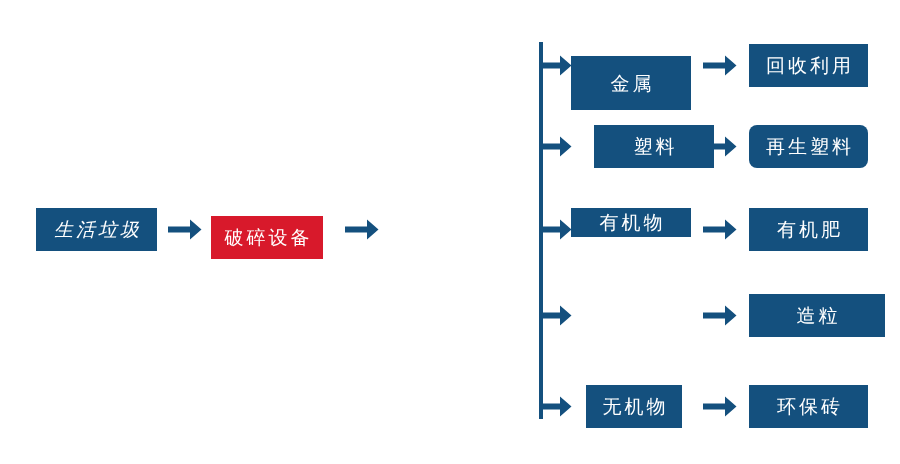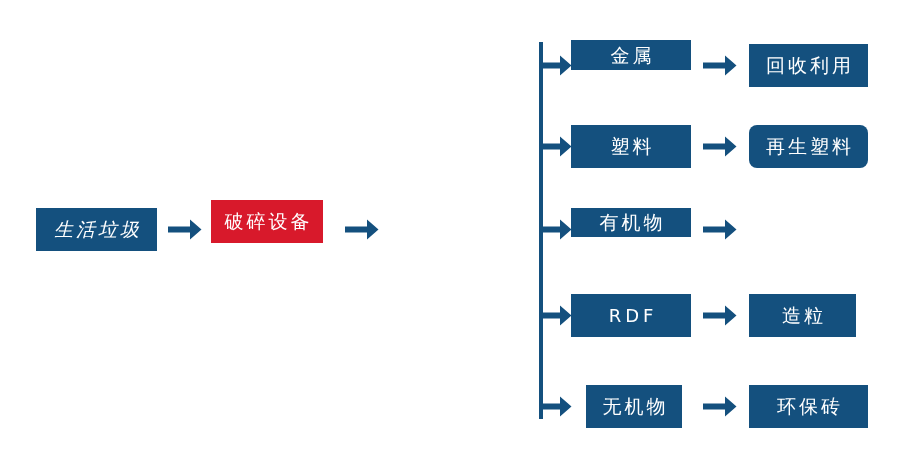--- a/index.html
+++ b/index.html
@@ -34,63 +34,63 @@
 <body>
 
 <div id="canvas">
 
   <div class="node blue" style="left:36px;top:208px;width:121px;height:43px;font-style:italic;">生活垃圾</div>
 
   <svg class="arrow" style="left:168px;top:219px;" width="34" height="21" viewBox="0 0 34 21">
     <path d="M0,7.5 H22 V0.5 L33.5,10.5 L22,20.5 V13.5 H0 Z" fill="#14507E"></path>
   </svg>
 
-  <div class="node red" style="left:211px;top:200px;width:112px;height:43px;">破碎设备</div>
+  <div class="node red" style="left:211px;top:216px;width:112px;height:43px;">破碎设备</div>
 
   <svg class="arrow" style="left:345px;top:219px;" width="34" height="21" viewBox="0 0 34 21">
     <path d="M0,7.5 H22 V0.5 L33.5,10.5 L22,20.5 V13.5 H0 Z" fill="#14507E"></path>
   </svg>
 
 
   <div class="trunk" style="left:539px;top:42px;width:4px;height:377px;"></div>
 
   <svg class="arrow" style="left:542px;top:55px;" width="30" height="21" viewBox="0 0 30 21">
     <path d="M0,7.5 H18 V0.5 L29.5,10.5 L18,20.5 V13.5 H0 Z" fill="#14507E"></path>
   </svg>
-  <div class="node blue" style="left:571px;top:40px;width:120px;height:30px;">金属</div>
+  <div class="node blue" style="left:571px;top:56px;width:120px;height:54px;">金属</div>
   <svg class="arrow" style="left:703px;top:55px;" width="34" height="21" viewBox="0 0 34 21">
     <path d="M0,7.5 H22 V0.5 L33.5,10.5 L22,20.5 V13.5 H0 Z" fill="#14507E"></path>
   </svg>
   <div class="node blue" style="left:749px;top:44px;width:119px;height:43px;">回收利用</div>
 
   <svg class="arrow" style="left:542px;top:136px;" width="30" height="21" viewBox="0 0 30 21">
     <path d="M0,7.5 H18 V0.5 L29.5,10.5 L18,20.5 V13.5 H0 Z" fill="#14507E"></path>
   </svg>
-  <div class="node blue" style="left:571px;top:125px;width:120px;height:43px;">塑料</div>
+  <div class="node blue" style="left:594px;top:125px;width:120px;height:43px;">塑料</div>
   <svg class="arrow" style="left:703px;top:136px;" width="34" height="21" viewBox="0 0 34 21">
     <path d="M0,7.5 H22 V0.5 L33.5,10.5 L22,20.5 V13.5 H0 Z" fill="#14507E"></path>
   </svg>
   <div class="node blue" style="left:749px;top:125px;width:119px;height:43px;border-radius:8px;">再生塑料</div>
 
   <svg class="arrow" style="left:542px;top:219px;" width="30" height="21" viewBox="0 0 30 21">
     <path d="M0,7.5 H18 V0.5 L29.5,10.5 L18,20.5 V13.5 H0 Z" fill="#14507E"></path>
   </svg>
   <div class="node blue" style="left:571px;top:208px;width:120px;height:29px;">有机物</div>
   <svg class="arrow" style="left:703px;top:219px;" width="34" height="21" viewBox="0 0 34 21">
     <path d="M0,7.5 H22 V0.5 L33.5,10.5 L22,20.5 V13.5 H0 Z" fill="#14507E"></path>
   </svg>
+  <div class="node blue" style="left:749px;top:208px;width:119px;height:43px;">有机肥</div>
 
   <svg class="arrow" style="left:542px;top:305px;" width="30" height="21" viewBox="0 0 30 21">
     <path d="M0,7.5 H18 V0.5 L29.5,10.5 L18,20.5 V13.5 H0 Z" fill="#14507E"></path>
   </svg>
-  <div class="node blue latin" style="left:571px;top:294px;width:120px;height:43px;">RDF</div>
   <svg class="arrow" style="left:703px;top:305px;" width="34" height="21" viewBox="0 0 34 21">
     <path d="M0,7.5 H22 V0.5 L33.5,10.5 L22,20.5 V13.5 H0 Z" fill="#14507E"></path>
   </svg>
-  <div class="node blue" style="left:749px;top:294px;width:107px;height:43px;">造粒</div>
+  <div class="node blue" style="left:749px;top:294px;width:136px;height:43px;">造粒</div>
 
   <svg class="arrow" style="left:542px;top:396px;" width="30" height="21" viewBox="0 0 30 21">
     <path d="M0,7.5 H18 V0.5 L29.5,10.5 L18,20.5 V13.5 H0 Z" fill="#14507E"></path>
   </svg>
   <div class="node blue" style="left:586px;top:385px;width:96px;height:43px;font-family:Liberation Serif, serif;">无机物</div>
   <svg class="arrow" style="left:703px;top:396px;" width="34" height="21" viewBox="0 0 34 21">
     <path d="M0,7.5 H22 V0.5 L33.5,10.5 L22,20.5 V13.5 H0 Z" fill="#14507E"></path>
   </svg>
   <div class="node blue" style="left:749px;top:385px;width:119px;height:43px;">环保砖</div>
 

